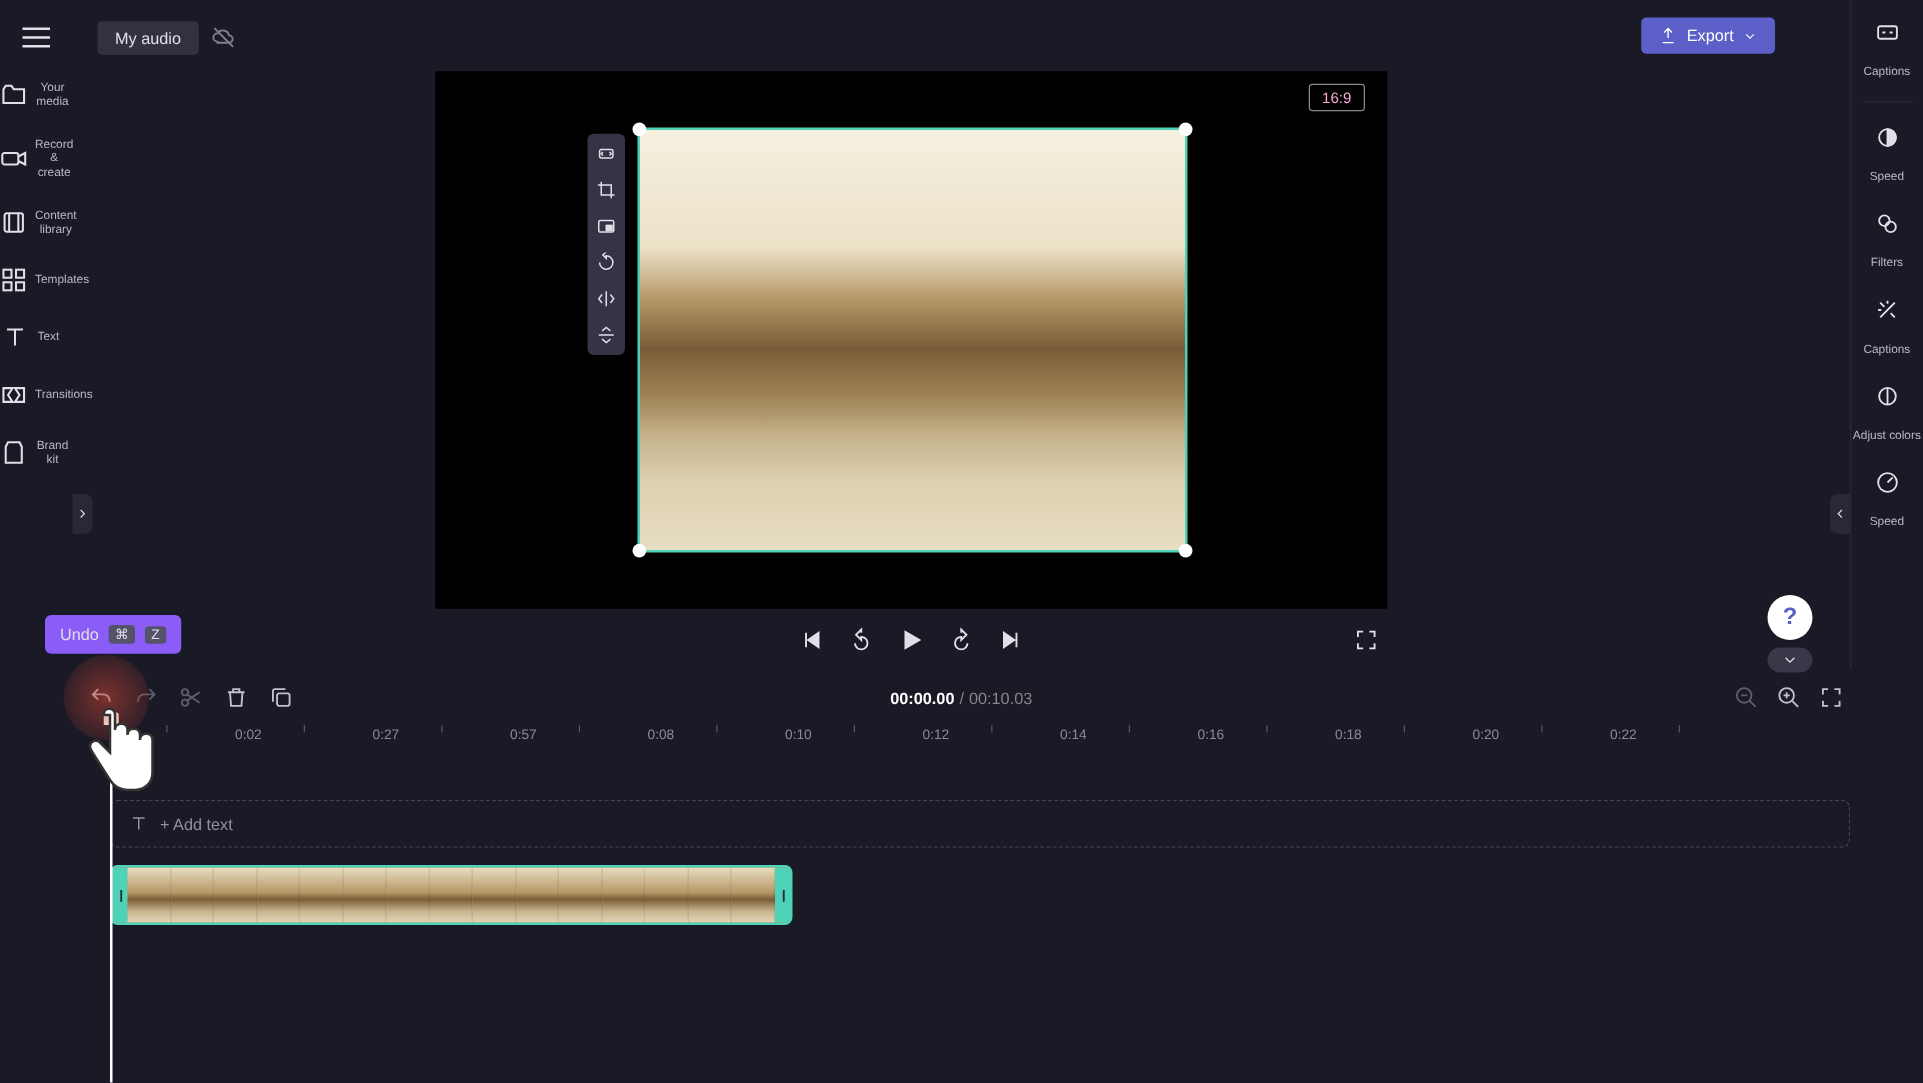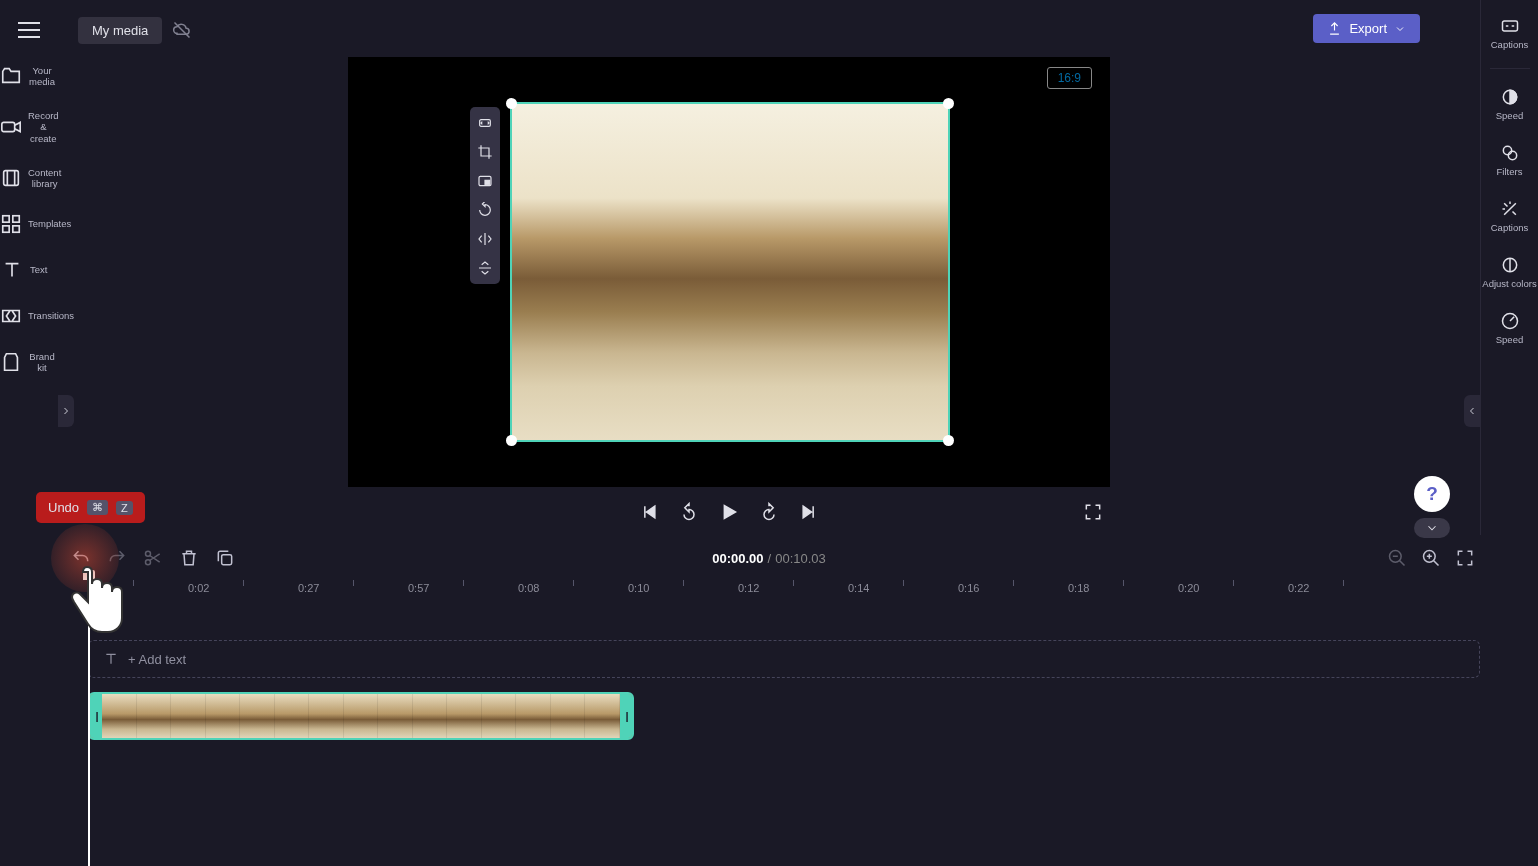--- a/index.html
+++ b/index.html
@@ -15,29 +15,29 @@
 .expand-tab { position: absolute; left: 58px; top: 395px; width: 16px; height: 32px; background: #2a2838; border-radius: 0 6px 6px 0; display: flex; align-items: center; justify-content: center; cursor: pointer; }
 
 
 .top-bar { position: absolute; left: 78px; top: 14px; right: 110px; height: 32px; display: flex; align-items: center; gap: 10px; }
 .title-chip { background: #33313f; padding: 6px 14px; border-radius: 4px; font-size: 13px; color: #e0e0e8; }
 .cloud-off { width: 20px; height: 20px; color: #808090; }
 .export-btn { position: absolute; right: 118px; top: 14px; background: #5b5fc7; color: #fff; padding: 7px 14px; border-radius: 4px; font-size: 13px; display: flex; align-items: center; gap: 7px; cursor: pointer; font-weight: 500; }
 
 
 .right-sidebar { position: absolute; right: 0; top: 0; width: 58px; height: 535px; background: #1a1926; display: flex; flex-direction: column; align-items: center; padding-top: 12px; gap: 14px; border-left: 1px solid #2a2838; }
-.right-sidebar-item { display: flex; flex-direction: column; align-items: center; gap: 3px; cursor: pointer; width: 100%; padding: 3px 0; }
+.right-sidebar-item { display: flex; flex-direction: column; align-items: center; gap: 16px; cursor: pointer; width: 100%; padding: 3px 0; }
 .right-sidebar-item .icon { width: 22px; height: 22px; display: flex; align-items: center; justify-content: center; }
 .right-sidebar-item .label { font-size: 9.5px; color: #b8b8c8; text-align: center; line-height: 1.15; }
 .right-sidebar-divider { height: 1px; width: 40px; background: #2a2838; }
 .collapse-tab-right { position: absolute; right: 58px; top: 395px; width: 16px; height: 32px; background: #2a2838; border-radius: 6px 0 0 6px; display: flex; align-items: center; justify-content: center; cursor: pointer; }
 
 
 .canvas-area { position: absolute; left: 348px; top: 57px; width: 762px; height: 430px; background: #000; }
-.aspect-badge { position: absolute; right: 18px; top: 10px; border: 1px solid #888; padding: 3px 10px; font-size: 12px; color: #0369a1; border-radius: 3px; cursor: pointer; }
+.aspect-badge { position: absolute; right: 18px; top: 10px; border: 1px solid #888; padding: 3px 10px; font-size: 12px; color: #f9a8d4; border-radius: 3px; cursor: pointer; }
 .selected-frame { position: absolute; left: 162px; top: 45px; width: 440px; height: 340px; border: 2px solid #4fd3b8; background: linear-gradient(180deg,#f5f0e0 0%,#ece2c8 28%,#b89968 40%,#7a5c38 52%,#9a7e50 62%,#c9b690 74%,#ddd0b0 84%,#e8dec4 100%); }
 .handle { position: absolute; width: 11px; height: 11px; background: #fff; border-radius: 50%; }
 .handle.tl { top: -6px; left: -6px; } .handle.tr { top: -6px; right: -6px; } .handle.bl { bottom: -6px; left: -6px; } .handle.br { bottom: -6px; right: -6px; }
 .clip-tools { position: absolute; left: 122px; top: 50px; width: 30px; background: #353345; border-radius: 5px; padding: 6px 0; display: flex; flex-direction: column; align-items: center; gap: 9px; }
 .clip-tools .tool { width: 20px; height: 20px; cursor: pointer; display: flex; align-items: center; justify-content: center; }
 
 
 .playback-bar { position: absolute; left: 348px; top: 495px; width: 762px; height: 34px; display: flex; align-items: center; justify-content: center; gap: 18px; }
 .pb-icon { cursor: pointer; width: 22px; height: 22px; display: flex; align-items: center; justify-content: center; }
 .fullscreen-icon { position: absolute; right: 6px; }
@@ -62,21 +62,21 @@
 .playhead { position: absolute; left: 0px; top: -34px; bottom: -200px; width: 2px; background: #fff; z-index: 5; }
 .playhead::before { content: ""; position: absolute; top: -2px; left: -5px; width: 12px; height: 10px; background: #fff; border-radius: 2px 2px 0 0; }
 .track { position: relative; margin-top: 14px; }
 .track-placeholder { border: 1px dashed #45445a; border-radius: 6px; padding: 10px 14px; font-size: 13px; color: #9090a0; display: flex; align-items: center; gap: 9px; cursor: pointer; }
 .clip { position: relative; height: 48px; width: 546px; border: 2px solid #4fd3b8; border-radius: 6px; overflow: hidden; display: flex; background: #b89968; cursor: pointer; }
 .clip-handle { width: 12px; background: #4fd3b8; display: flex; align-items: center; justify-content: center; flex-shrink: 0; font-size: 10px; color: #1a1926; letter-spacing: -2px; }
 .clip-thumbs { flex: 1; display: flex; }
 .clip-thumbs .th { flex: 1; background: linear-gradient(180deg,#e8ddc0 0%,#b89968 45%,#7a5c38 58%,#c9b690 80%,#e0d5b8 100%); border-right: 1px solid rgba(0,0,0,0.08); }
 
 
-.tooltip { position: absolute; left: 36px; top: 492px; background: #b91c1c; padding: 8px 12px; border-radius: 5px; font-size: 13px; display: flex; align-items: center; gap: 8px; z-index: 30; }
+.tooltip { position: absolute; left: 36px; top: 492px; background: #8b5cf6; padding: 8px 12px; border-radius: 5px; font-size: 13px; display: flex; align-items: center; gap: 8px; z-index: 30; }
 .kbd { background: #55536a; border-radius: 3px; padding: 1px 5px; font-size: 11px; }
 .hotspot { position: absolute; left: 51px; top: 524px; width: 68px; height: 68px; border-radius: 50%; background: radial-gradient(circle,rgba(200,70,50,0.55) 0%,rgba(200,70,50,0.15) 70%,transparent 100%); z-index: 25; }
 .cursor-hand { position: absolute; left: 60px; top: 560px; z-index: 28; }
 .help-btn { position: absolute; right: 88px; top: 476px; width: 36px; height: 36px; border-radius: 50%; background: #fff; color: #5b5fc7; font-weight: 700; font-size: 19px; display: flex; align-items: center; justify-content: center; cursor: pointer; }
 .help-chevron { position: absolute; right: 88px; top: 518px; width: 36px; height: 20px; border-radius: 10px; background: #3a3848; display:flex; align-items:center; justify-content:center; cursor:pointer; }
 
 svg { stroke: currentColor; fill: none; stroke-width: 1.8; }
 </style>
 </head>
 <body>
@@ -149,21 +149,21 @@
     <div class="label">Brand kit</div>
   </div>
 </div>
 <div class="expand-tab">
   <svg viewBox="0 0 24 24" width="12" height="12">
       <path d="M9 6l6 6-6 6"></path>
     </svg>
 </div>
 
 <div class="top-bar">
-  <div class="title-chip">My media</div>
+  <div class="title-chip">My audio</div>
   <div class="cloud-off">
     <svg viewBox="0 0 24 24" width="20" height="20">
         <path d="M6 16a4 4 0 010-8 6 6 0 0111 2 3.5 3.5 0 010 7H6z"></path>
         <path d="M3 3l18 18"></path>
       </svg>
   </div>
 </div>
 <div class="export-btn">
   <svg viewBox="0 0 24 24" width="15" height="15">
       <path d="M12 3v12M7 8l5-5 5 5M5 21h14" stroke="#fff"></path>

